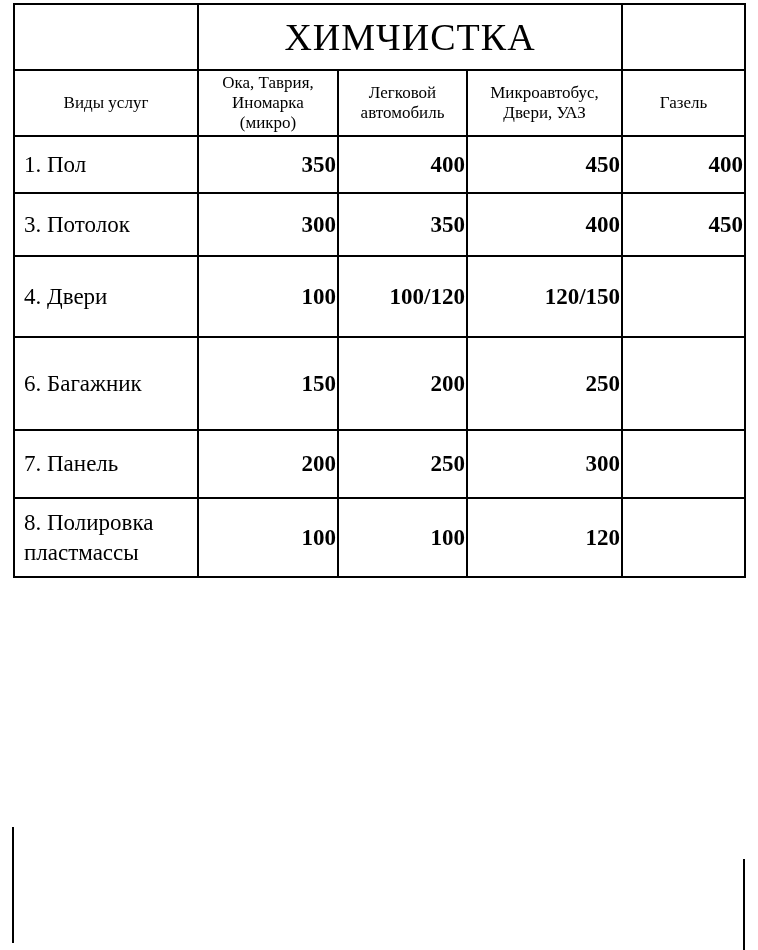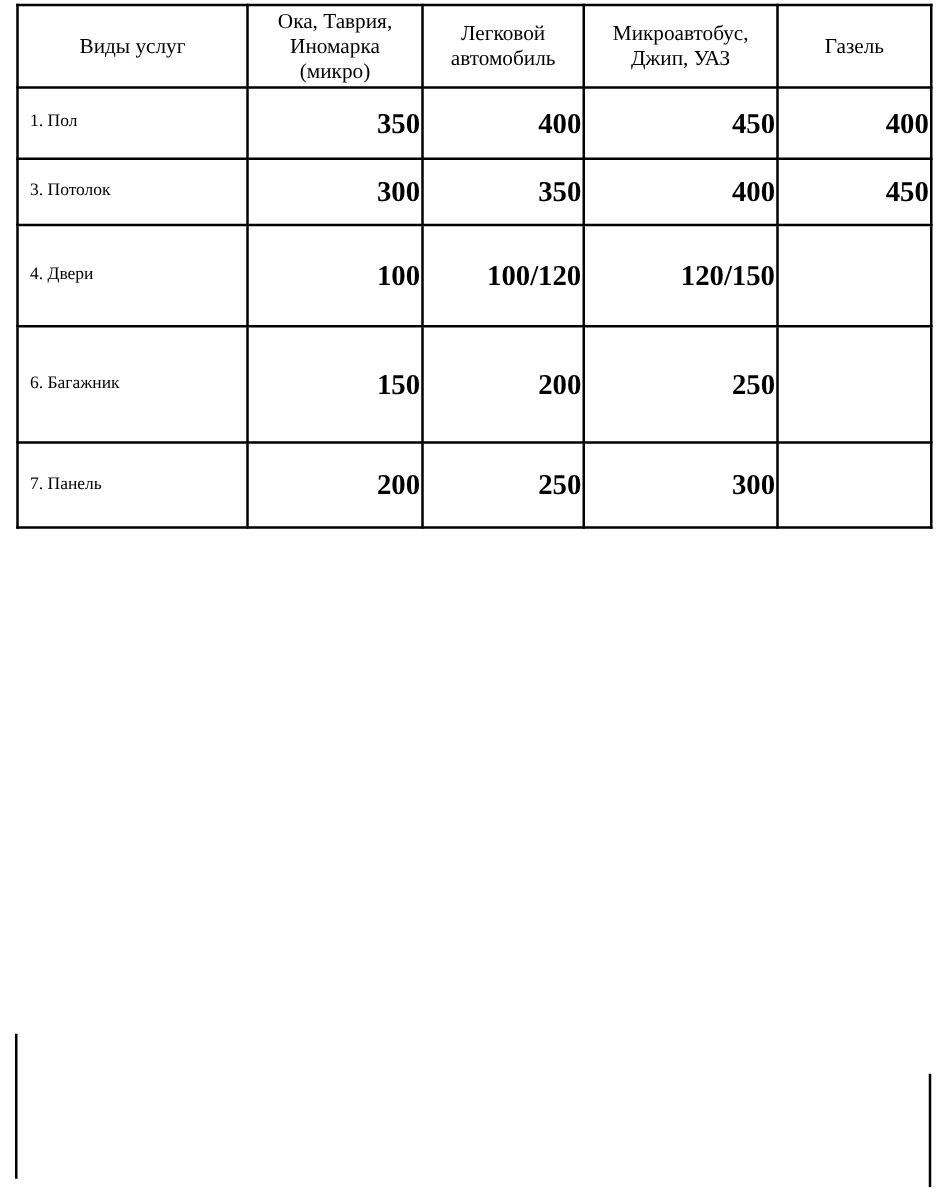--- a/index.html
+++ b/index.html
@@ -30,21 +30,21 @@
     font-size: 38px;
     letter-spacing: 1px;
   }
   .head-cell {
     text-align: center;
     font-size: 17px;
     line-height: 1.18;
     white-space: pre-line;
   }
   .service-cell {
-    font-size: 14px;
+    font-size: 23px;
     line-height: 1.3;
     padding: 2px 10px 2px 9px;
     white-space: pre-line;
     text-align: left;
   }
   .price-cell {
     text-align: right;
     font-weight: bold;
     font-size: 23px;
   }
@@ -64,43 +64,48 @@
   <table class="price-table">
     <colgroup>
       <col style="width:184px">
       <col style="width:140px">
       <col style="width:129px">
       <col style="width:155px">
       <col style="width:123px">
     </colgroup>
 
     <tbody>
+        <tr style="height:66px">
+      <td></td>
+      <td colspan="3" class="title-cell">ХИМЧИСТКА</td>
+      <td></td>
+    </tr>
 
     <tr style="height:66px">
       <td class="head-cell">Виды услуг</td>
       <td class="head-cell">Ока, Таврия,
 Иномарка
 (микро)</td>
       <td class="head-cell">Легковой
 автомобиль</td>
       <td class="head-cell">Микроавтобус,
-Джип, УАЗ</td>
+Двери, УАЗ</td>
       <td class="head-cell">Газель</td>
     </tr>
 
     <tr style="height:57px">
       <td class="service-cell">1. Пол</td>
       <td class="price-cell">350</td>
       <td class="price-cell">400</td>
       <td class="price-cell">450</td>
       <td class="price-cell">400</td>
     </tr>
 
 
-    <tr style="height:53px">
+    <tr style="height:63px">
       <td class="service-cell">3. Потолок</td>
       <td class="price-cell">300</td>
       <td class="price-cell">350</td>
       <td class="price-cell">400</td>
       <td class="price-cell">450</td>
     </tr>
 
     <tr style="height:81px">
       <td class="service-cell">4. Двери</td>
       <td class="price-cell">100</td>
@@ -119,19 +124,27 @@
     </tr>
 
     <tr style="height:68px">
       <td class="service-cell">7. Панель</td>
       <td class="price-cell">200</td>
       <td class="price-cell">250</td>
       <td class="price-cell">300</td>
       <td class="price-cell"></td>
     </tr>
 
+    <tr style="height:79px">
+      <td class="service-cell">8. Полировка
+пластмассы</td>
+      <td class="price-cell">100</td>
+      <td class="price-cell">100</td>
+      <td class="price-cell">120</td>
+      <td class="price-cell"></td>
+    </tr>
   </tbody>
     </table>
 
   <div class="vline vline-left"></div>
   <div class="vline vline-right"></div>
 
 </div>
 
 </body></html>

